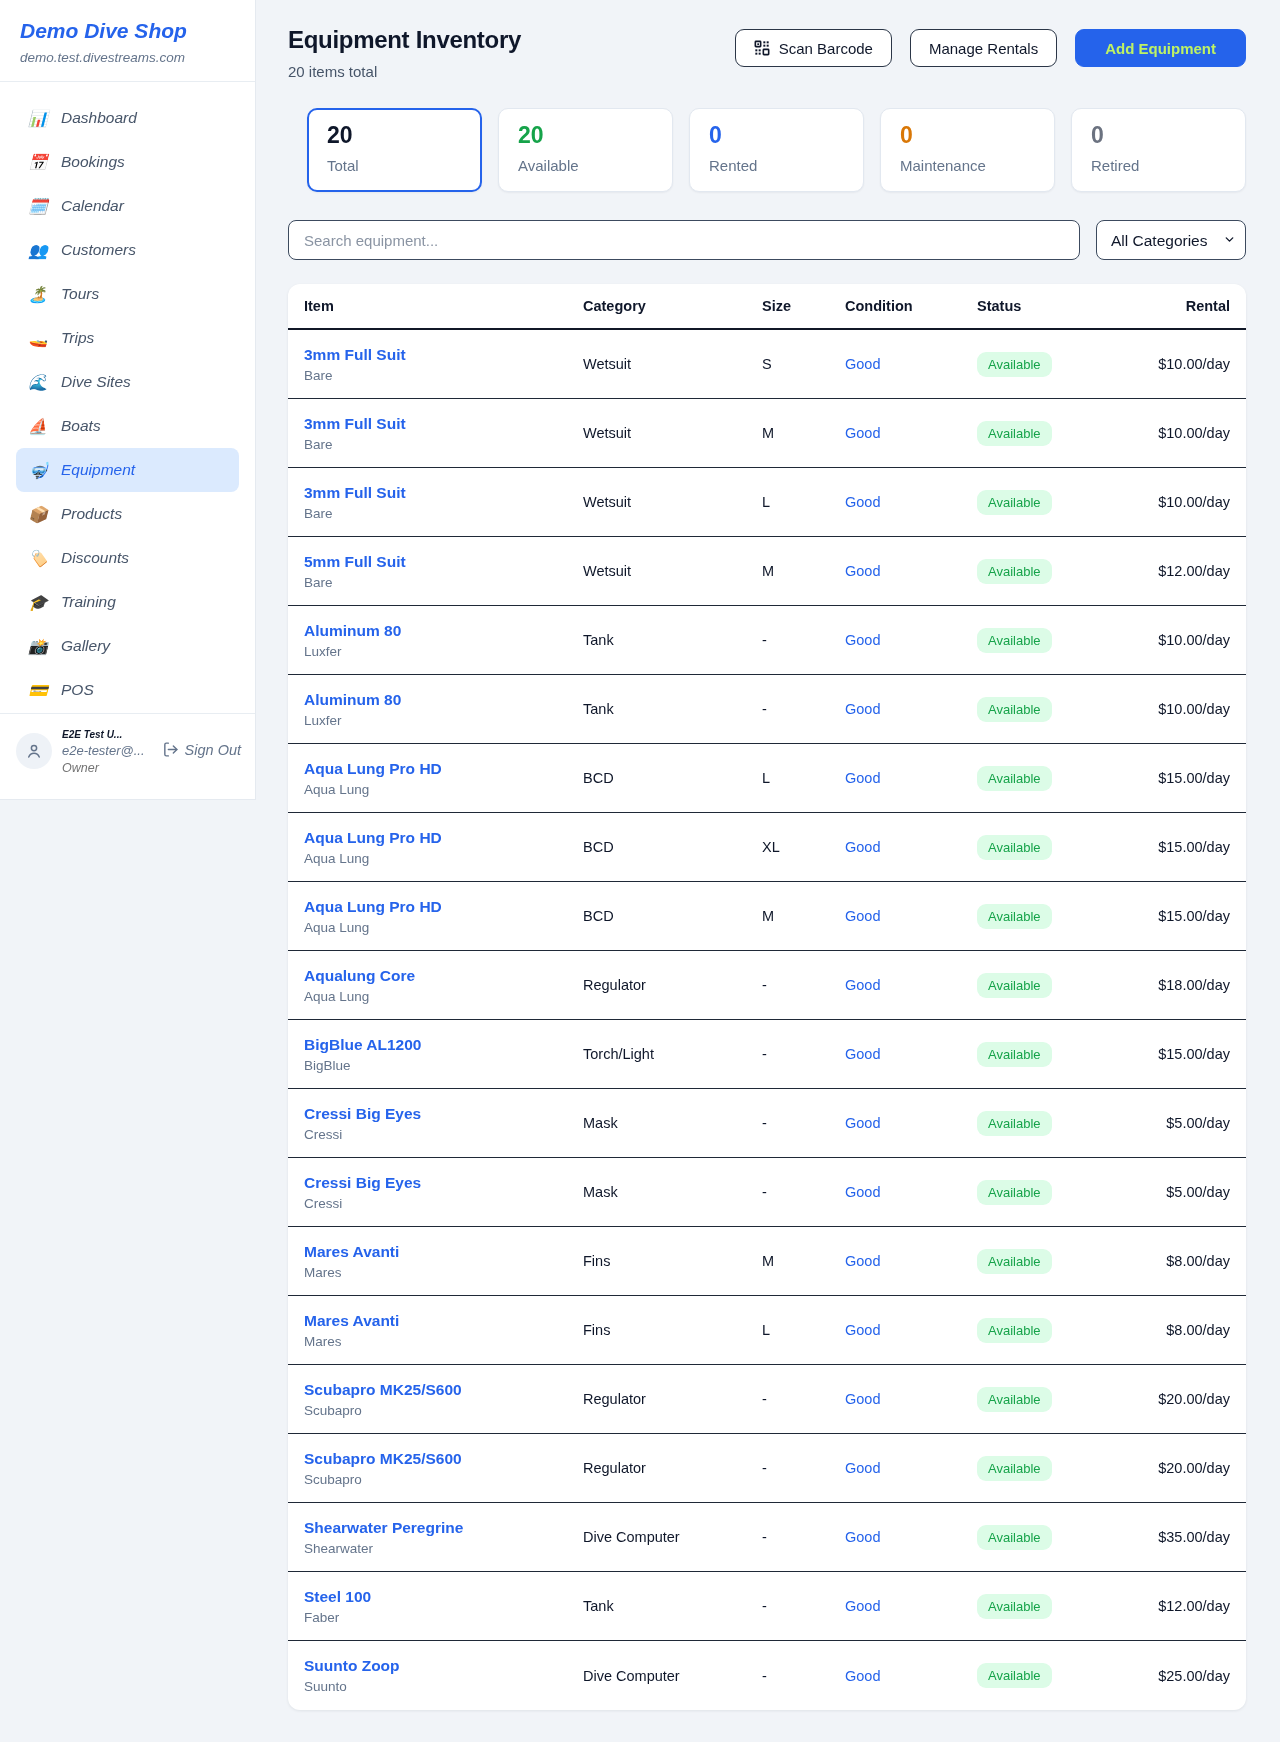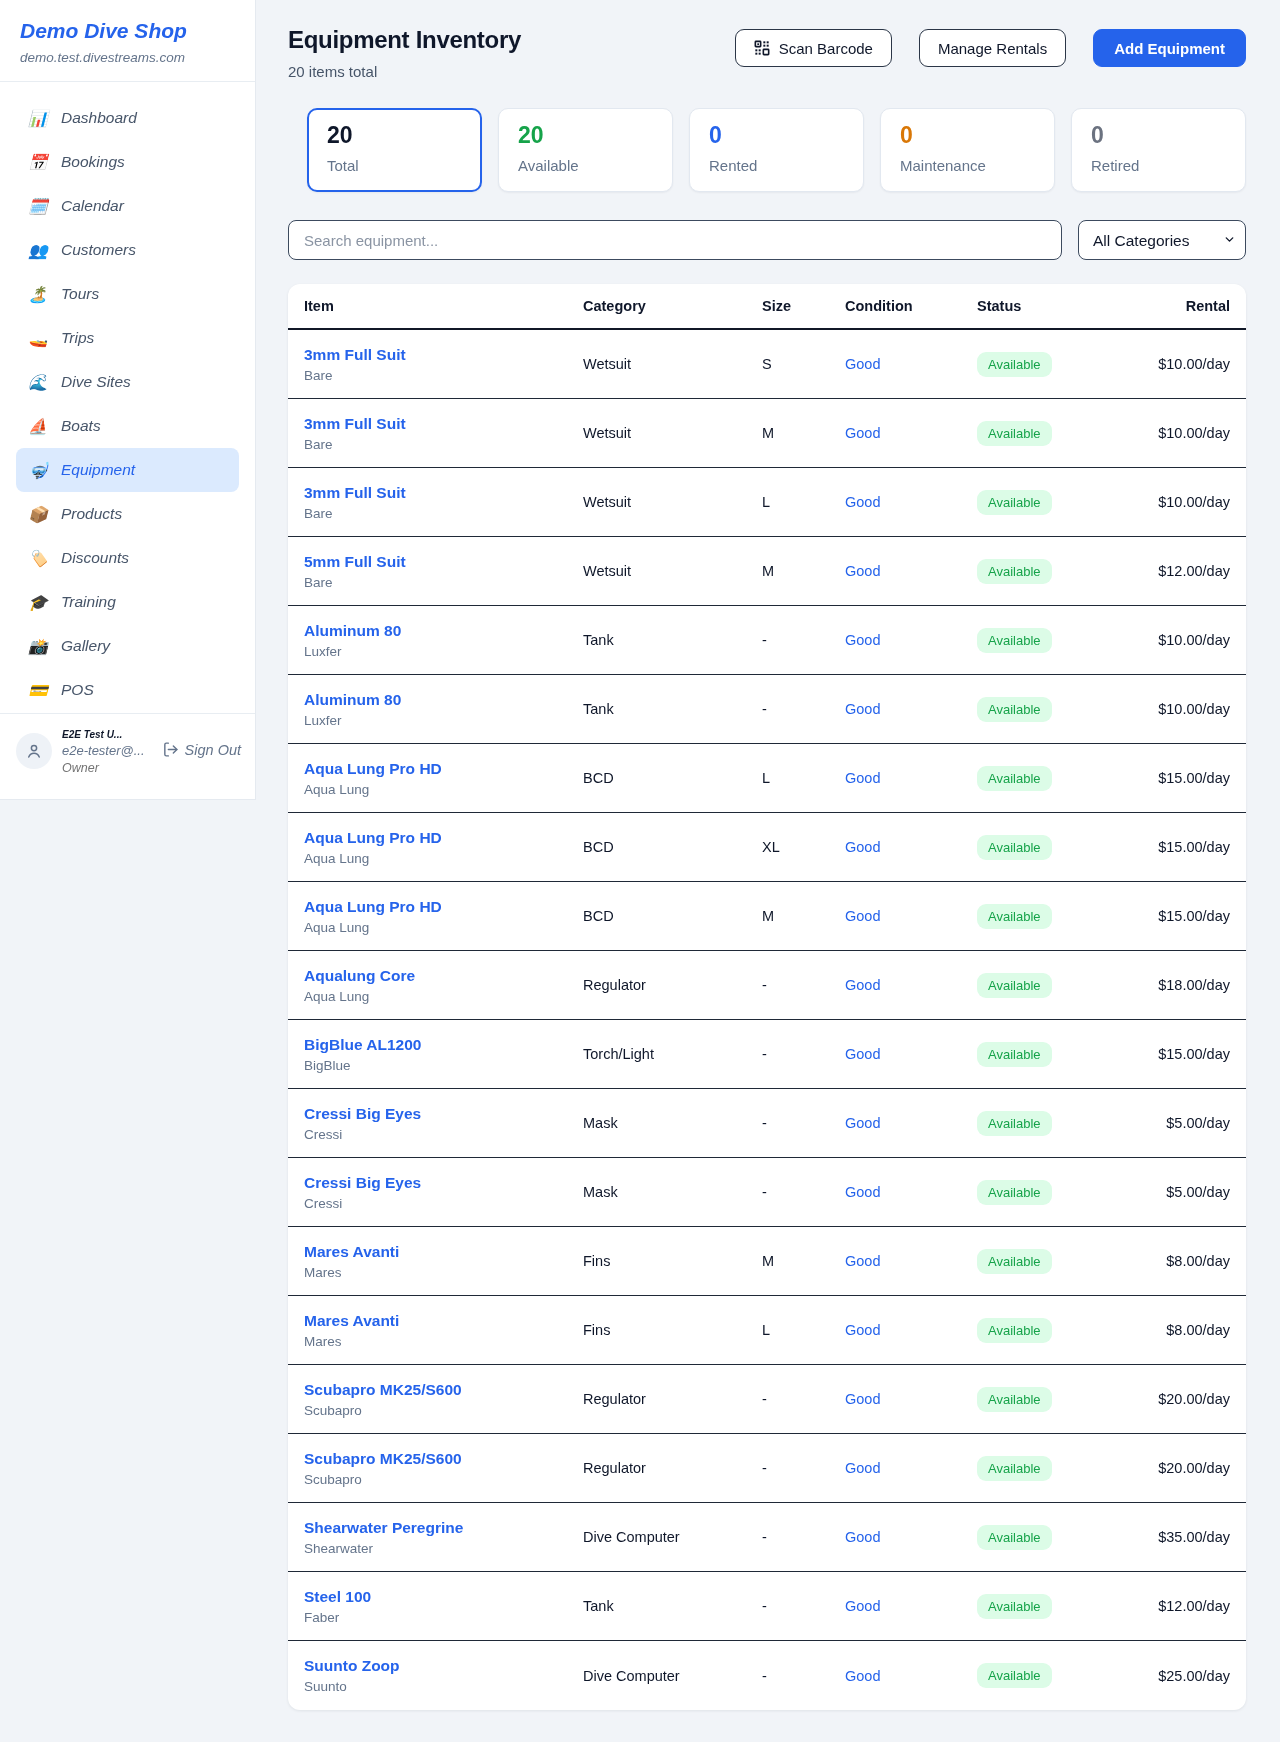--- a/index.html
+++ b/index.html
@@ -39,44 +39,44 @@
   .user-name { font-weight:bold; font-size:10px; white-space:nowrap; }
   .user-email { color:#64748b; font-size:13px; margin-top:3px; white-space:nowrap; }
   .user-role { color:#737373; font-size:12.5px; margin-top:3px; }
   .sign-out { display:flex; align-items:center; gap:6px; color:#64748b; font-size:14.5px; margin-top:12px; cursor:pointer; white-space:nowrap; }
 
   
   .main { margin-left:256px; padding:26px 34px 0 32px; }
   .page-header { display:flex; justify-content:space-between; align-items:flex-start; margin-bottom:28px; }
   .page-title { font-size:24px; font-weight:bold; letter-spacing:-0.3px; }
   .page-subtitle { font-size:15px; color:#475569; margin-top:9px; }
-  .header-actions { display:flex; gap:27px; margin-top:3px; }
+  .header-actions { display:flex; gap:18px; margin-top:3px; }
   .btn {
     height:38px; display:inline-flex; align-items:center; gap:9px; padding:0 18px;
     border-radius:9px; font-size:15px; background:#fff; border:1px solid #2b3647;
     color:#0f172a; cursor:pointer; font-family:inherit;
   }
-  .btn-primary { background:#2563eb; border-color:#2563eb; color:#ffffff; font-weight:600; padding:0 20px; }
+  .btn-primary { background:#2563eb; border-color:#2563eb; color:#bef264; font-weight:600; padding:0 29px; }
 
   .stats { display:flex; gap:16px; margin-bottom:28px;margin-left:19px; }
   .stat-card {
     flex:1; background:#fff; border:1px solid #e2e8f0; border-radius:10px;
     padding:13px 19px; height:84px; box-shadow:0 1px 2px rgba(15,23,42,.05); cursor:pointer;
   }
   .stat-card.selected { border:2px solid #2563eb; padding:12px 18px; }
   .stat-value { font-size:23px; font-weight:bold; }
   .stat-label { font-size:15px; color:#64748b; margin-top:8px; }
 
   .filters { display:flex; gap:16px; margin-bottom:24px; }
   .search-input {
     flex:1; height:40px; border:1px solid #3c4a5e; border-radius:8px;
     padding:17px 15px; font-size:15px; background:#fff; color:#0f172a; font-family:inherit; outline:none;
   }
   .search-input::placeholder { color:#8a94a3; }
-  .select-wrap { position:relative; width:168px; }
+  .select-wrap { position:relative; width:150px; }
   .category-select {
     appearance:none; -webkit-appearance:none; width:100%; height:40px;
     border:1px solid #3c4a5e; border-radius:8px; background:#fff;
     font-size:15.5px; padding:0 30px 0 14px; color:#0f172a; font-family:inherit; cursor:pointer;
   }
   .select-chevron { position:absolute; right:10px; top:13px; pointer-events:none; display:flex; }
 
   .table-card {
     background:#fff; border-radius:12px; overflow:hidden;
     box-shadow:0 1px 3px rgba(15,23,42,.08);

